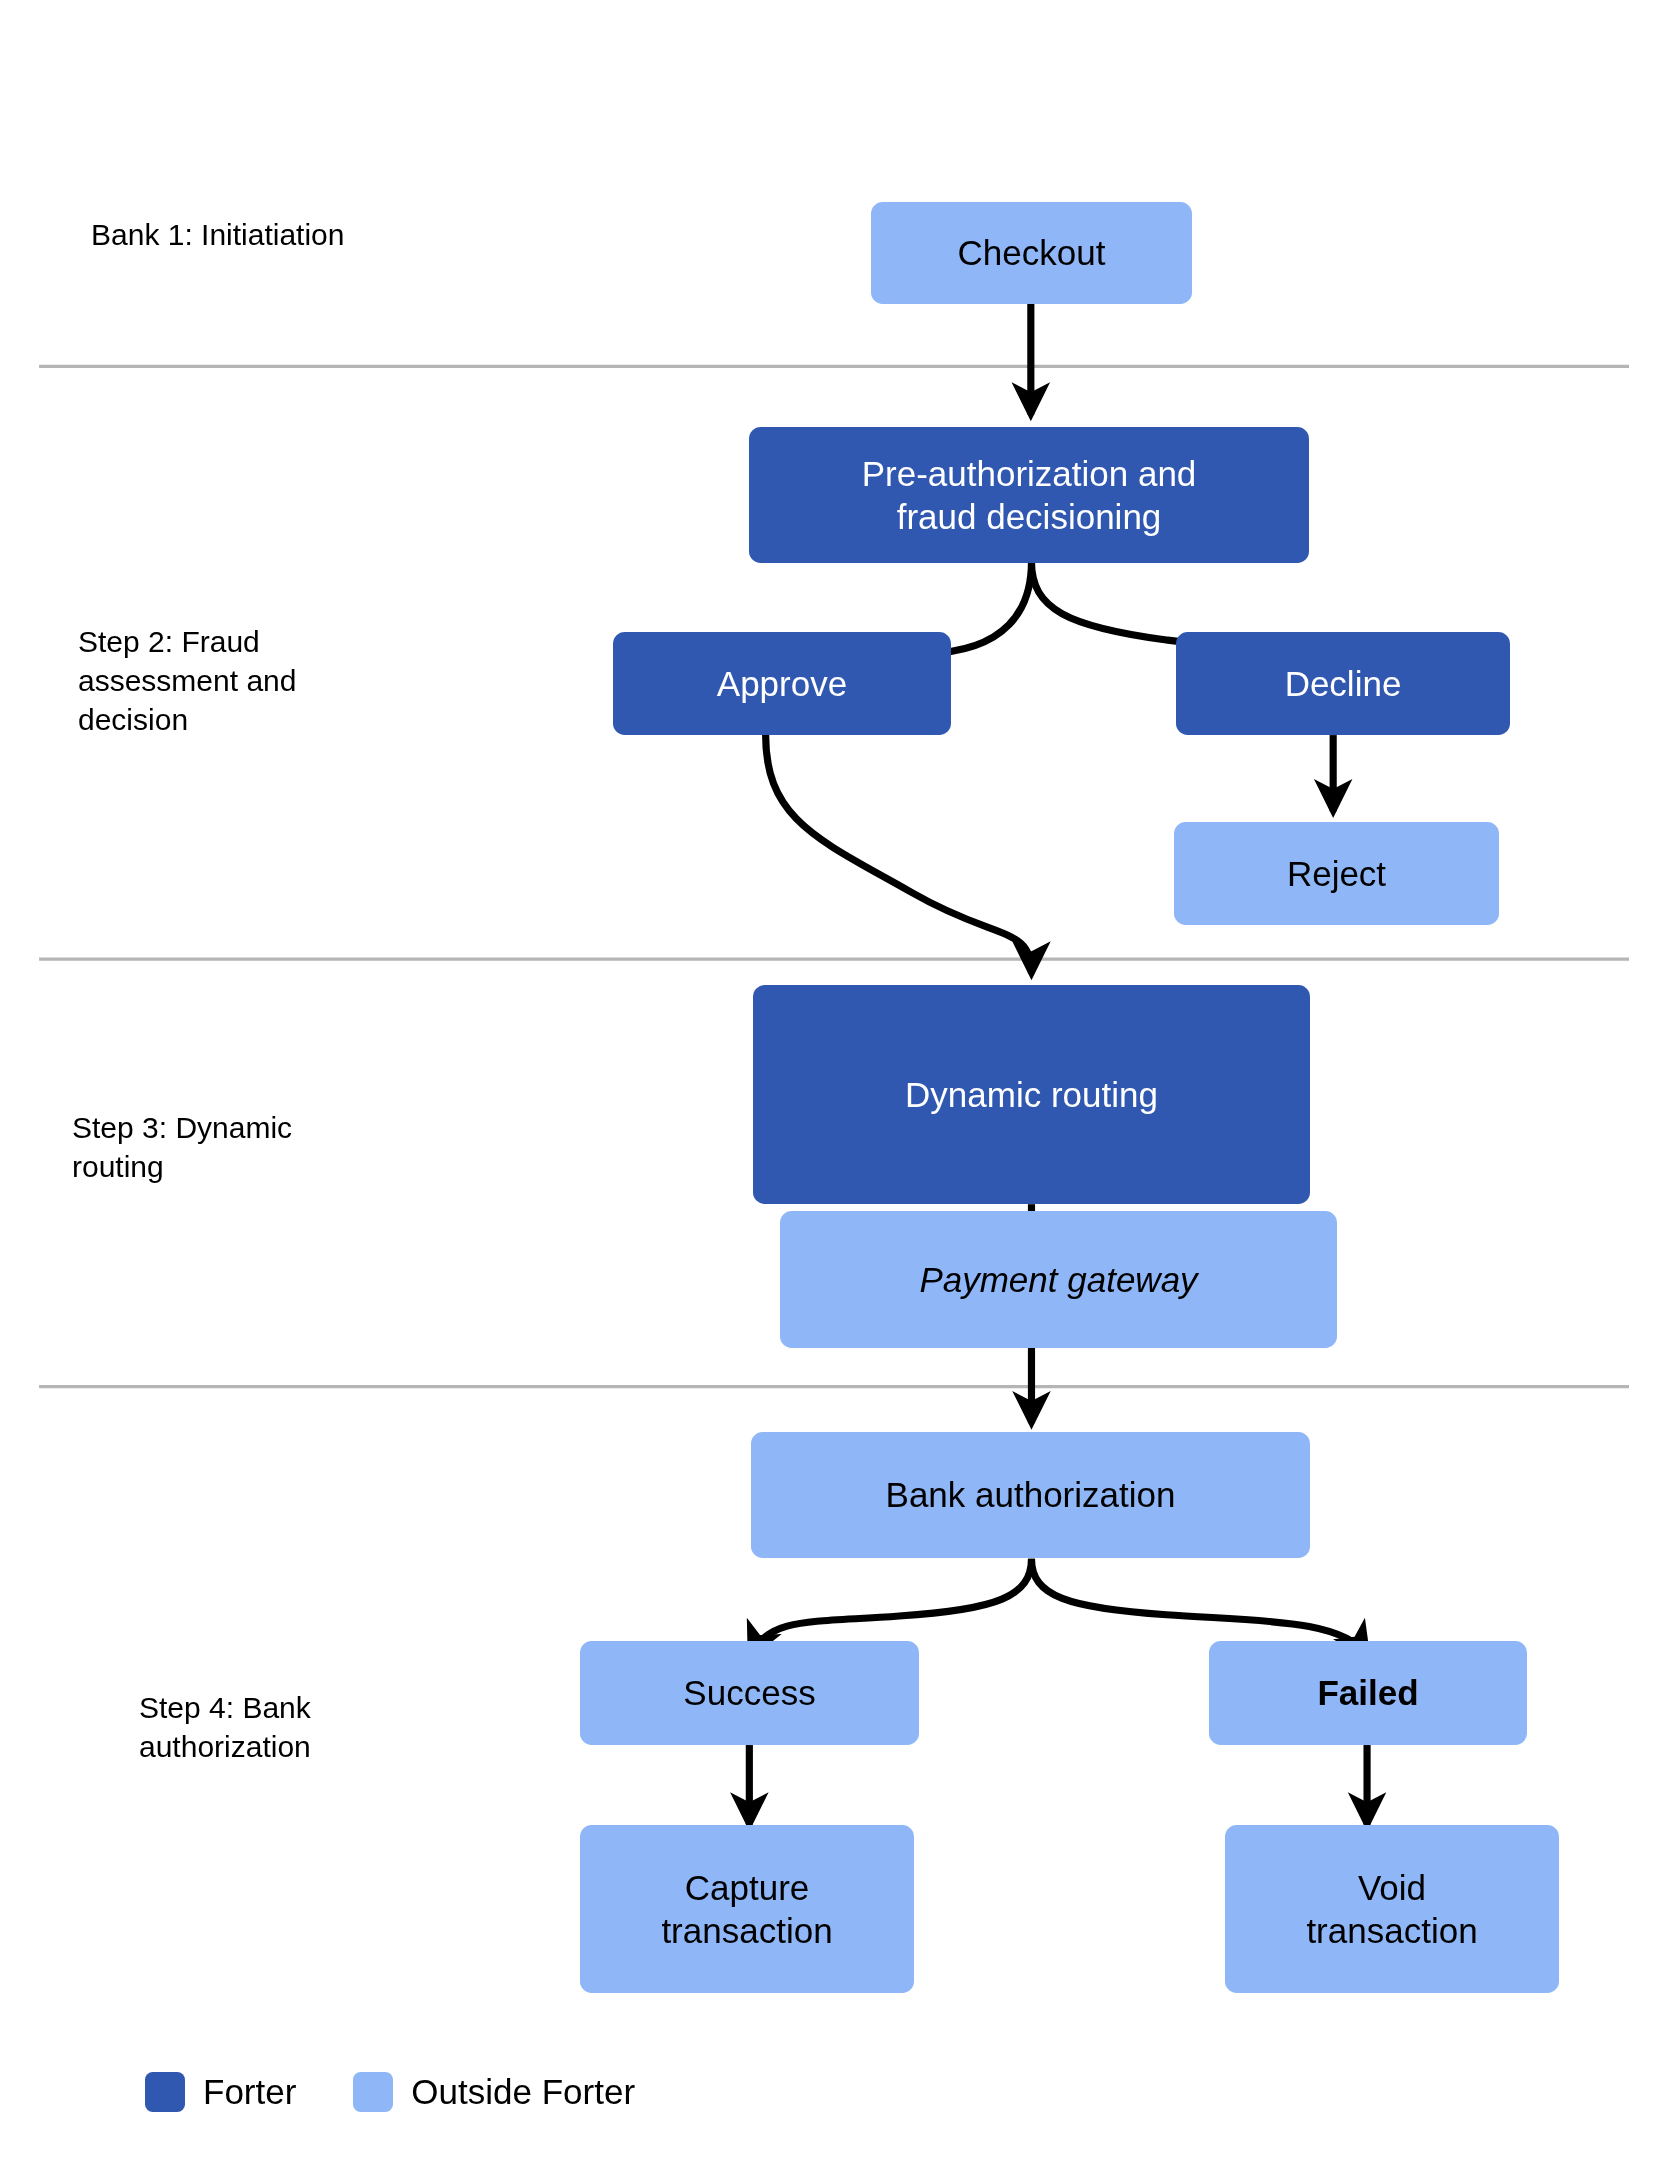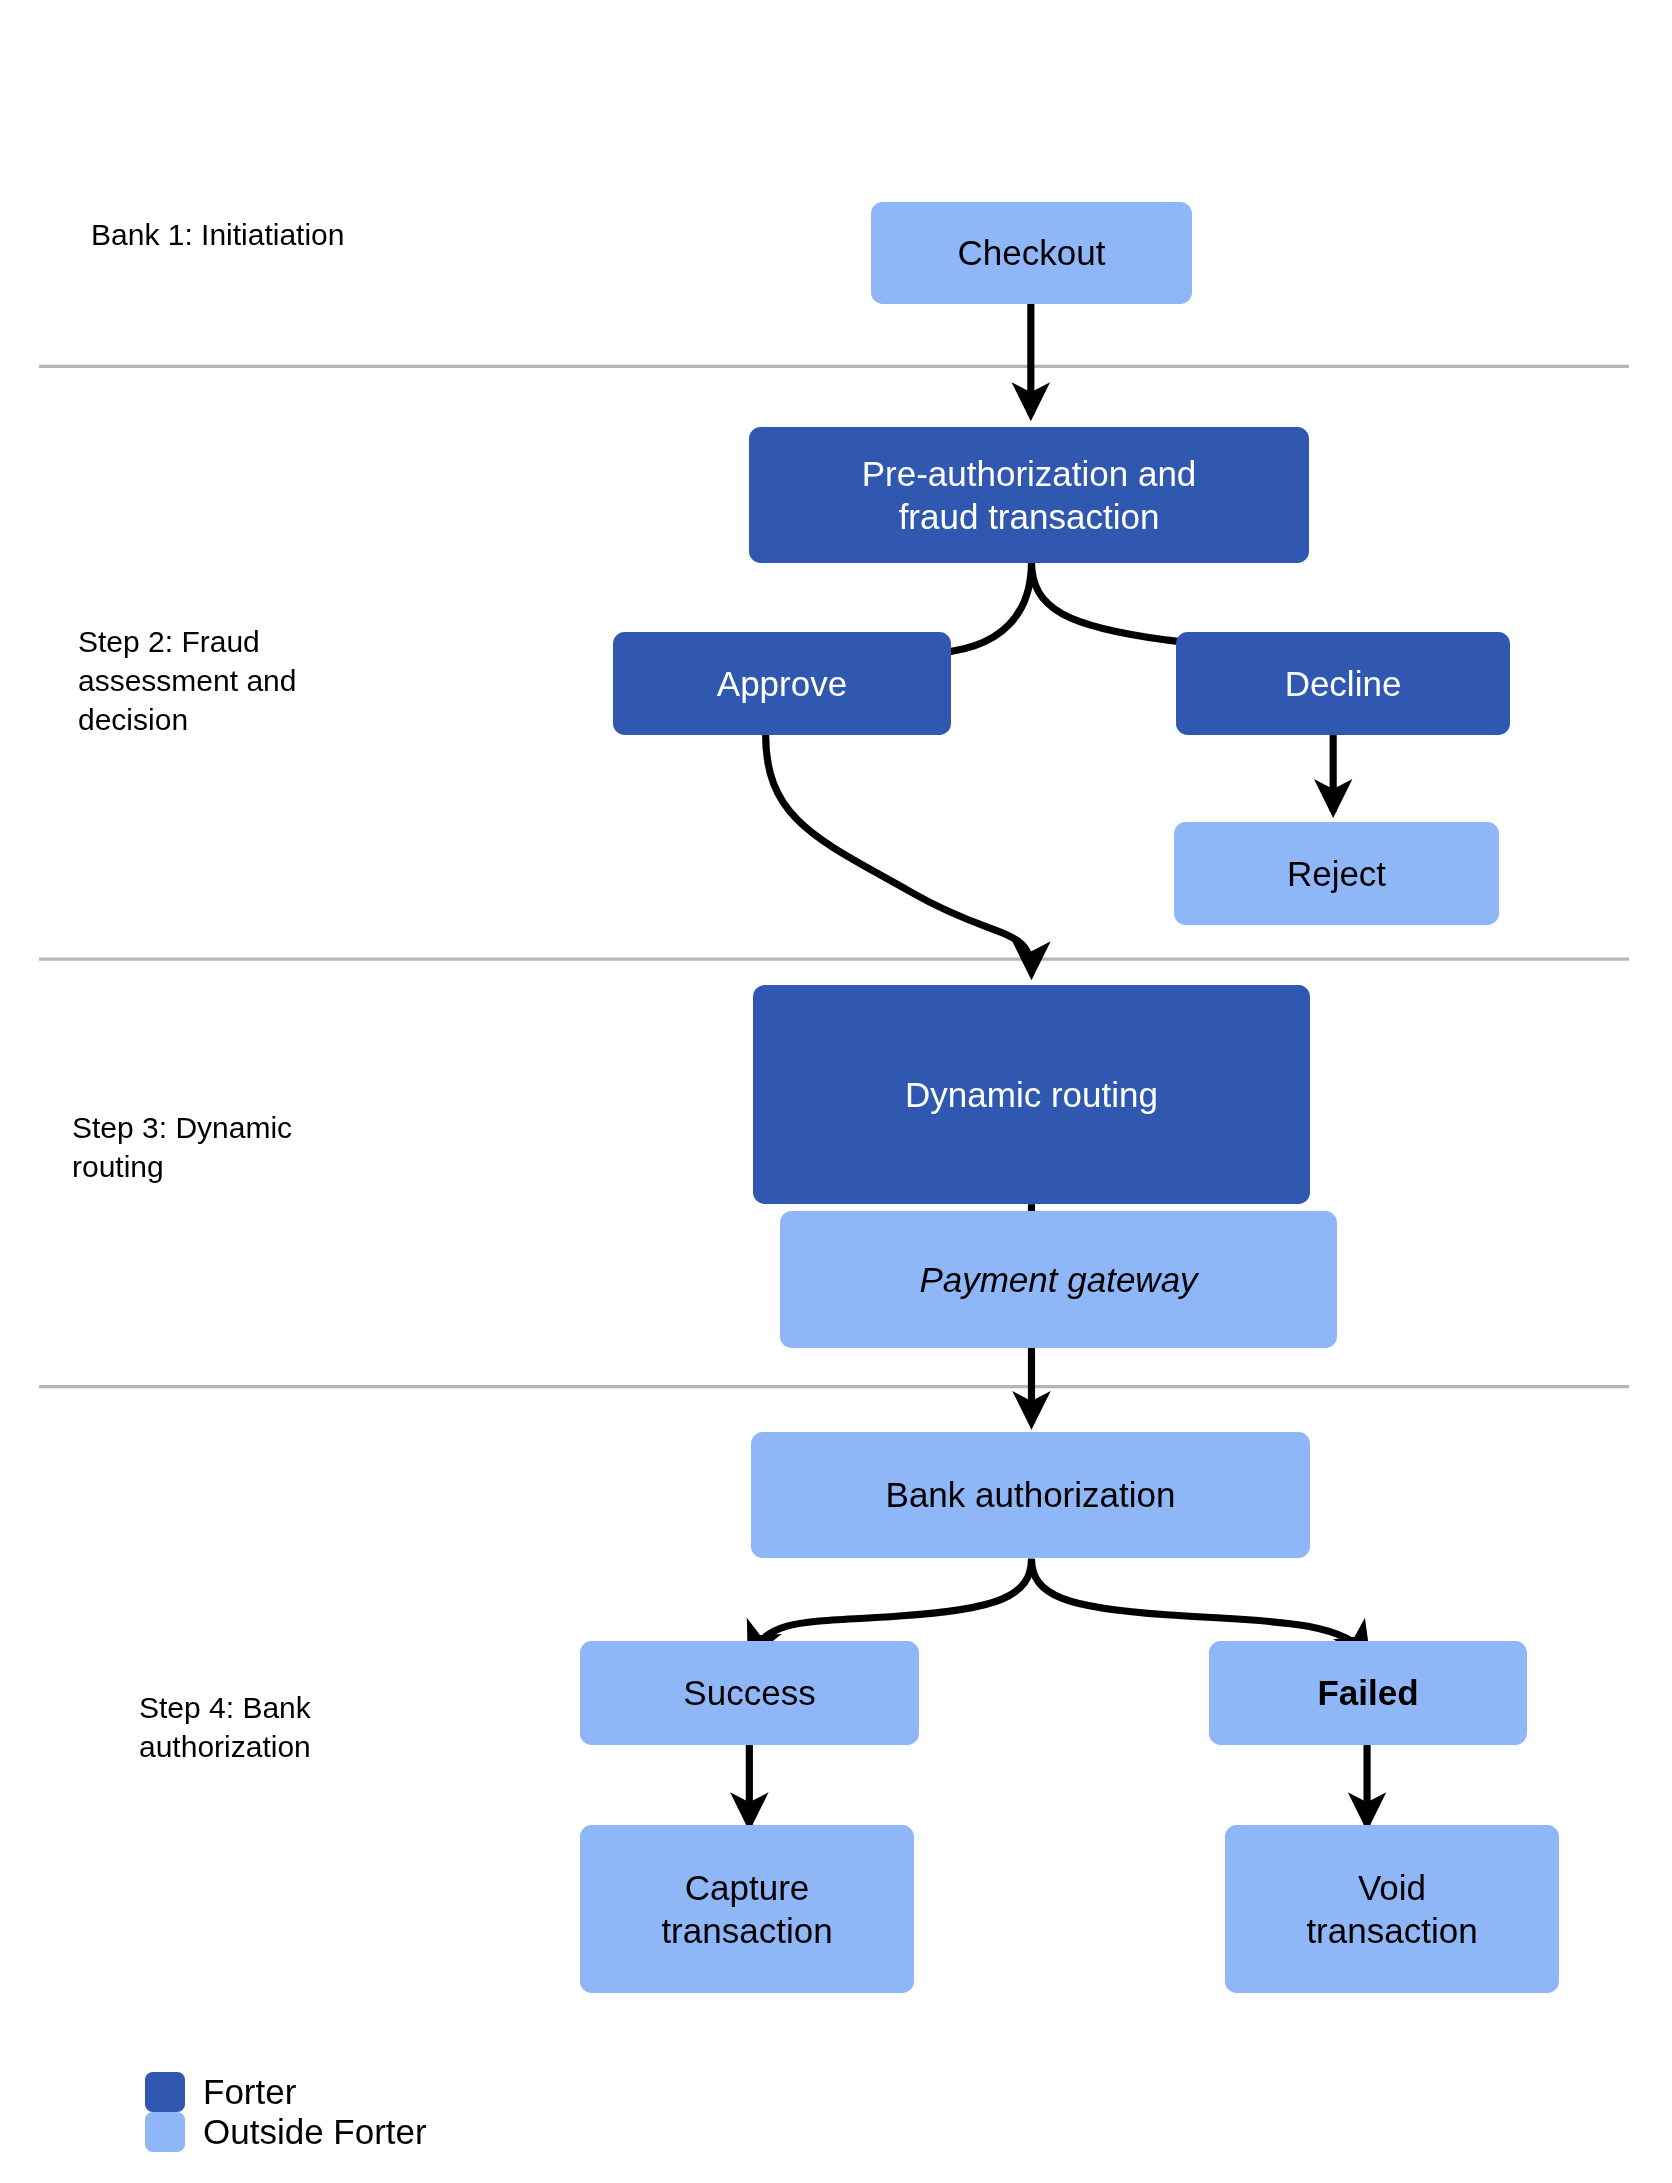--- a/index.html
+++ b/index.html
@@ -60,23 +60,22 @@
     background: #8fb6f7;
     color: #000000;
   }
 
   
   #legend {
     position: absolute;
     left: 145px;
     top: 2072px;
     display: flex;
-    align-items: flex-start;
+    align-items: flex-end;
     gap: 0;
-    flex-direction: column;
   }
   .legend-item {
     display: flex;
     align-items: center;
   }
   .legend-swatch {
     width: 40px;
     height: 40px;
     border-radius: 7.8px;
     flex: 0 0 auto;
@@ -147,21 +146,21 @@
 
   <div class="step-label center" style="left:72px; top:1108px; width:417px;">Step 3: Dynamic
 routing</div>
 
   <div class="step-label left" style="left:139px; top:1688px; width:417px;">Step 4: Bank
 authorization</div>
 
   <div class="node outside" style="left:871px; top:202px; width:321px; height:102px;">Checkout</div>
 
   <div class="node forter" style="left:749px; top:427px; width:560px; height:136px;">Pre-authorization and
-fraud transaction</div>
+fraud decisioning</div>
 
   <div class="node forter" style="left:613px; top:632px; width:338px; height:103px;">Approve</div>
 
   <div class="node forter" style="left:1176px; top:632px; width:334px; height:103px;">Decline</div>
 
   <div class="node outside" style="left:1174px; top:822px; width:325px; height:103px;">Reject</div>
 
   <div class="node forter" style="left:753px; top:985px; width:557px; height:219px;">Dynamic routing</div>
 
   <div class="node outside" style="left:780px; top:1211px; width:557px; height:137px;font-style:italic;">Payment gateway</div>

